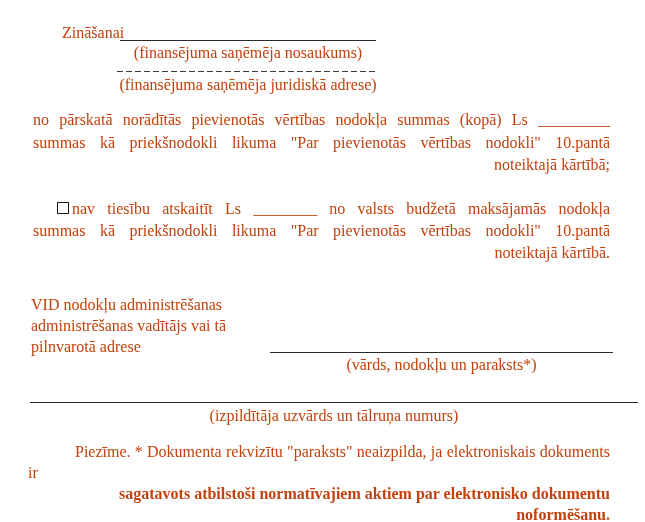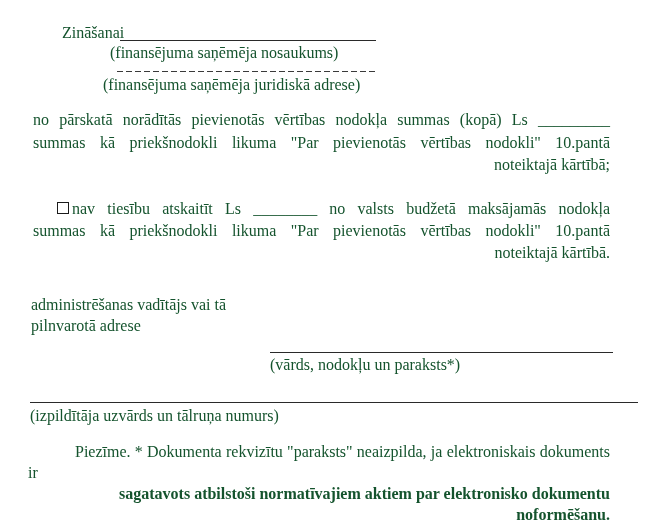--- a/index.html
+++ b/index.html
@@ -1,38 +1,38 @@
 <!DOCTYPE html>
 <html><head>
 <meta charset="utf-8">
 <style>
   html,body { margin:0; padding:0; background:#ffffff; }
   .page {
     position:relative;
     width:645px; height:522px;
     background:#ffffff;
-    color:#14532d;
+    color:#c2410c;
     font-family:"Liberation Serif", serif;
     font-size:16px;
     overflow:hidden;
   }
   .abs { position:absolute; }
   .jline {
     text-align:justify;
     text-align-last:justify;
     line-height:22px;
     white-space:normal;
   }
   .pline { text-align:right; line-height:22px; }
   .rule { border-top:1px solid #2a2a2a; height:0; }
   .dashed-rule {
     height:1px;
     background:repeating-linear-gradient(90deg,#3a3a3a 0 6px, transparent 6px 9px);
   }
-  .caption { text-align:left; line-height:18px; }
+  .caption { text-align:center; line-height:18px; }
   .cb {
     display:inline-block;
     width:10px; height:10px;
     border:1.2px solid #1b1b1b;
     margin-right:3px;
     vertical-align:0px;
     background:#fff;
   }
   .official { line-height:21px; }
   .noteblock { line-height:21px; }
@@ -58,20 +58,21 @@
 
   <div class="abs" style="left:33px; top:198px; width:577px;">
     <div class="jline" style="text-indent:24px;">
       <span class="cb"></span><span>nav tiesību atskaitīt Ls ________ no valsts budžetā maksājamās nodokļa</span>
     </div>
     <div class="jline">summas kā priekšnodokli likuma "Par pievienotās vērtības nodokli" 10.pantā</div>
     <div class="pline">noteiktajā kārtībā.</div>
   </div>
 
   <div class="abs official" style="left:31px; top:294px; width:250px;">
+    <div>VID nodokļu administrēšanas</div>
     <div>administrēšanas vadītājs vai tā</div>
     <div>pilnvarotā adrese</div>
   </div>
 
   <div class="abs rule" style="left:270px; top:352px; width:343px;"></div>
   <div class="abs caption" style="left:270px; top:356px; width:343px;">(vārds, nodokļu un paraksts*)</div>
 
   <div class="abs rule" style="left:30px; top:402px; width:608px;"></div>
   <div class="abs caption" style="left:30px; top:407px; width:608px;">(izpildītāja uzvārds un tālruņa numurs)</div>
 

